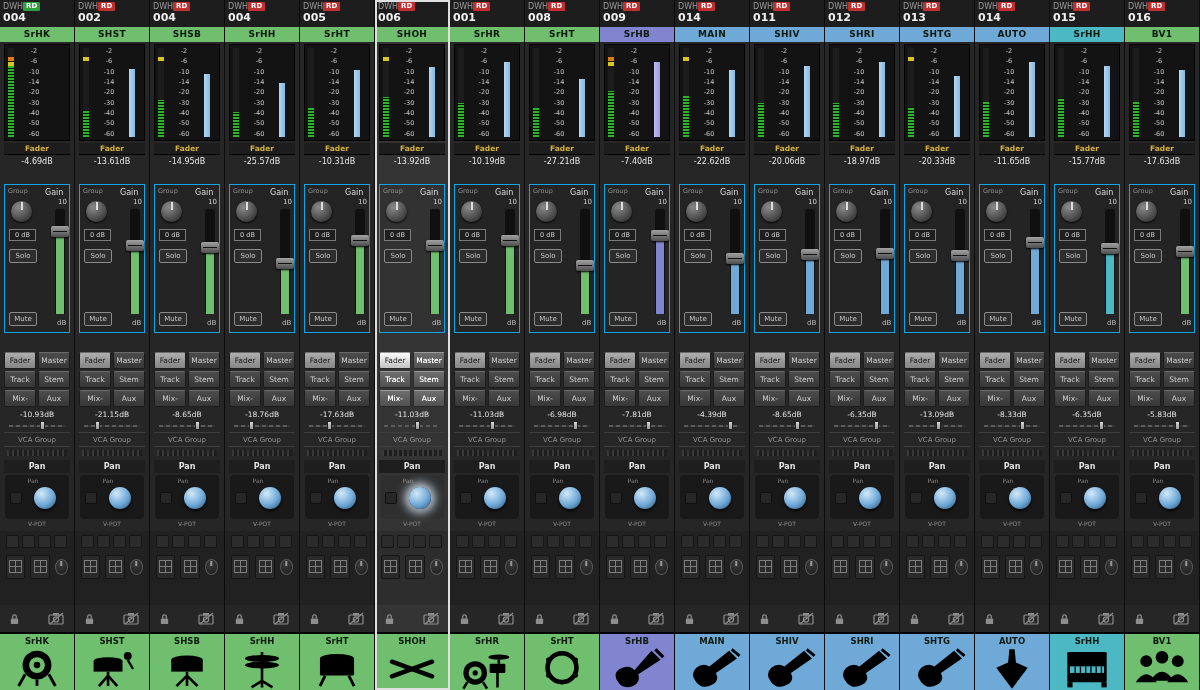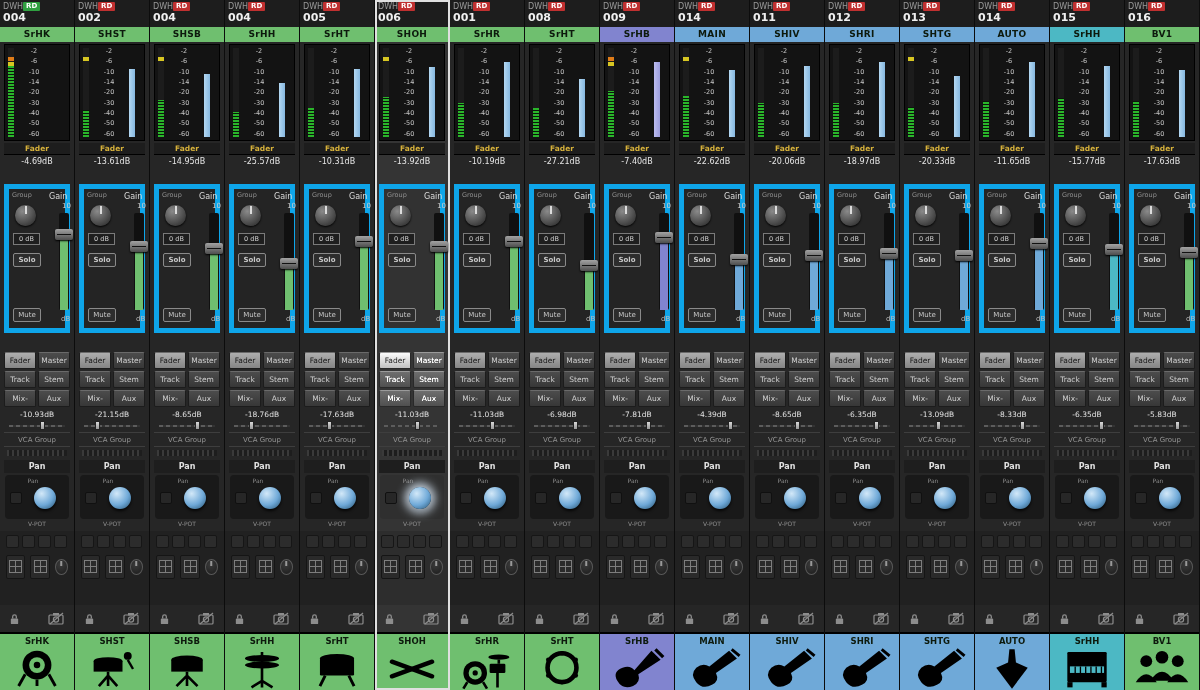--- a/index.html
+++ b/index.html
@@ -26,29 +26,29 @@
   .peak { position:absolute; left:0; top:9px; width:6px; height:4px; background:#d8c722; }
   .peak.orange { background:#e07c18; box-shadow:0 5px 0 #d8c722; }
   .mainbar { position:absolute; right:9px; bottom:3px; width:6px; background:linear-gradient(to right,#b4d8f2,#86b8e0); }
   .strip[data-color="purple"] .mainbar { background:linear-gradient(to right,#bcbdf0,#9a9cdd); }
 
   
   .fhdr { height:12px; margin:0 4px; background:#1d1d1d; color:#d7b23b; font-size:7.5px; font-weight:bold; text-align:center; line-height:12px; border-bottom:1px solid #000; }
   .fval { height:13px; color:#e6e6e6; font-size:8px; text-align:center; line-height:13px; }
 
   
-  .knobsec { position:relative; height:156px; margin:16px 4px; background:#242424; border:5px solid #0ea5e9; }
+  .knobsec { position:relative; height:156px; margin:16px 4px; background:#242424; border:1px solid #0ea5e9; }
   .strip.selected .knobsec { background:#323232; }
   .grp { position:absolute; top:2px; left:3px; font-size:6.5px; color:#8f8f8f; }
   .gainlbl { position:absolute; top:3px; left:40px; font-size:8px; color:#dcdcdc;text-align:center; }
   .gknob { position:absolute; top:16px; left:6px; width:21px; height:21px; border-radius:50%; background:radial-gradient(circle at 35% 30%, #8a8a8a, #3c3c3c 75%); box-shadow:0 1px 2px #000; }
   .gknob::after { content:""; position:absolute; left:50%; top:1px; width:2px; height:8px; background:#ddd; transform:translateX(-50%); }
   .gval { position:absolute; top:44px; left:4px; width:27px; height:12px; border:1px solid #7a7a7a; color:#cfcfcf; font-size:6.5px; text-align:center; line-height:11px; background:#1e1e1e; }
   .sbtn { position:absolute; left:4px; width:28px; height:14px; border:1px solid #8a8a8a; border-radius:2px; background:#2d2d2d; color:#c8c8c8; font-size:7px; text-align:center; line-height:13px; }
-  .solo { top:64px;font-weight:bold; } .mute { bottom:6px; }
+  .solo { top:64px; } .mute { bottom:6px; }
   .ften { position:absolute; top:13px; left:53px; font-size:7px; color:#cfcfcf; }
   .rail { position:absolute; top:24px; bottom:18px; left:50px; width:10px; background:#101010; border-radius:2px; }
   .ffill { position:absolute; bottom:0; left:1px; width:8px; background:var(--accent); }
   .fhandle { position:absolute; left:-4px; width:18px; height:11px; border-radius:2px; background:linear-gradient(#a2a2a2,#4e4e4e); box-shadow:0 1px 2px #000; }
   .fhandle::after { content:""; position:absolute; left:2px; right:2px; top:5px; height:1px; background:#111; }
   .dblbl { position:absolute; bottom:5px; left:52px; font-size:7px; color:#bdbdbd; }
 
   
   .btns { display:grid; grid-template-columns:1fr 1fr; gap:2px; margin:3px 4px 0; }
   .btn { height:17px; border-radius:2px; background:linear-gradient(#4c4c4c,#373737); border:1px solid #1c1c1c; border-top-color:#6a6a6a; color:#cfcfcf; font-size:7.5px; text-align:center; line-height:15px; }

